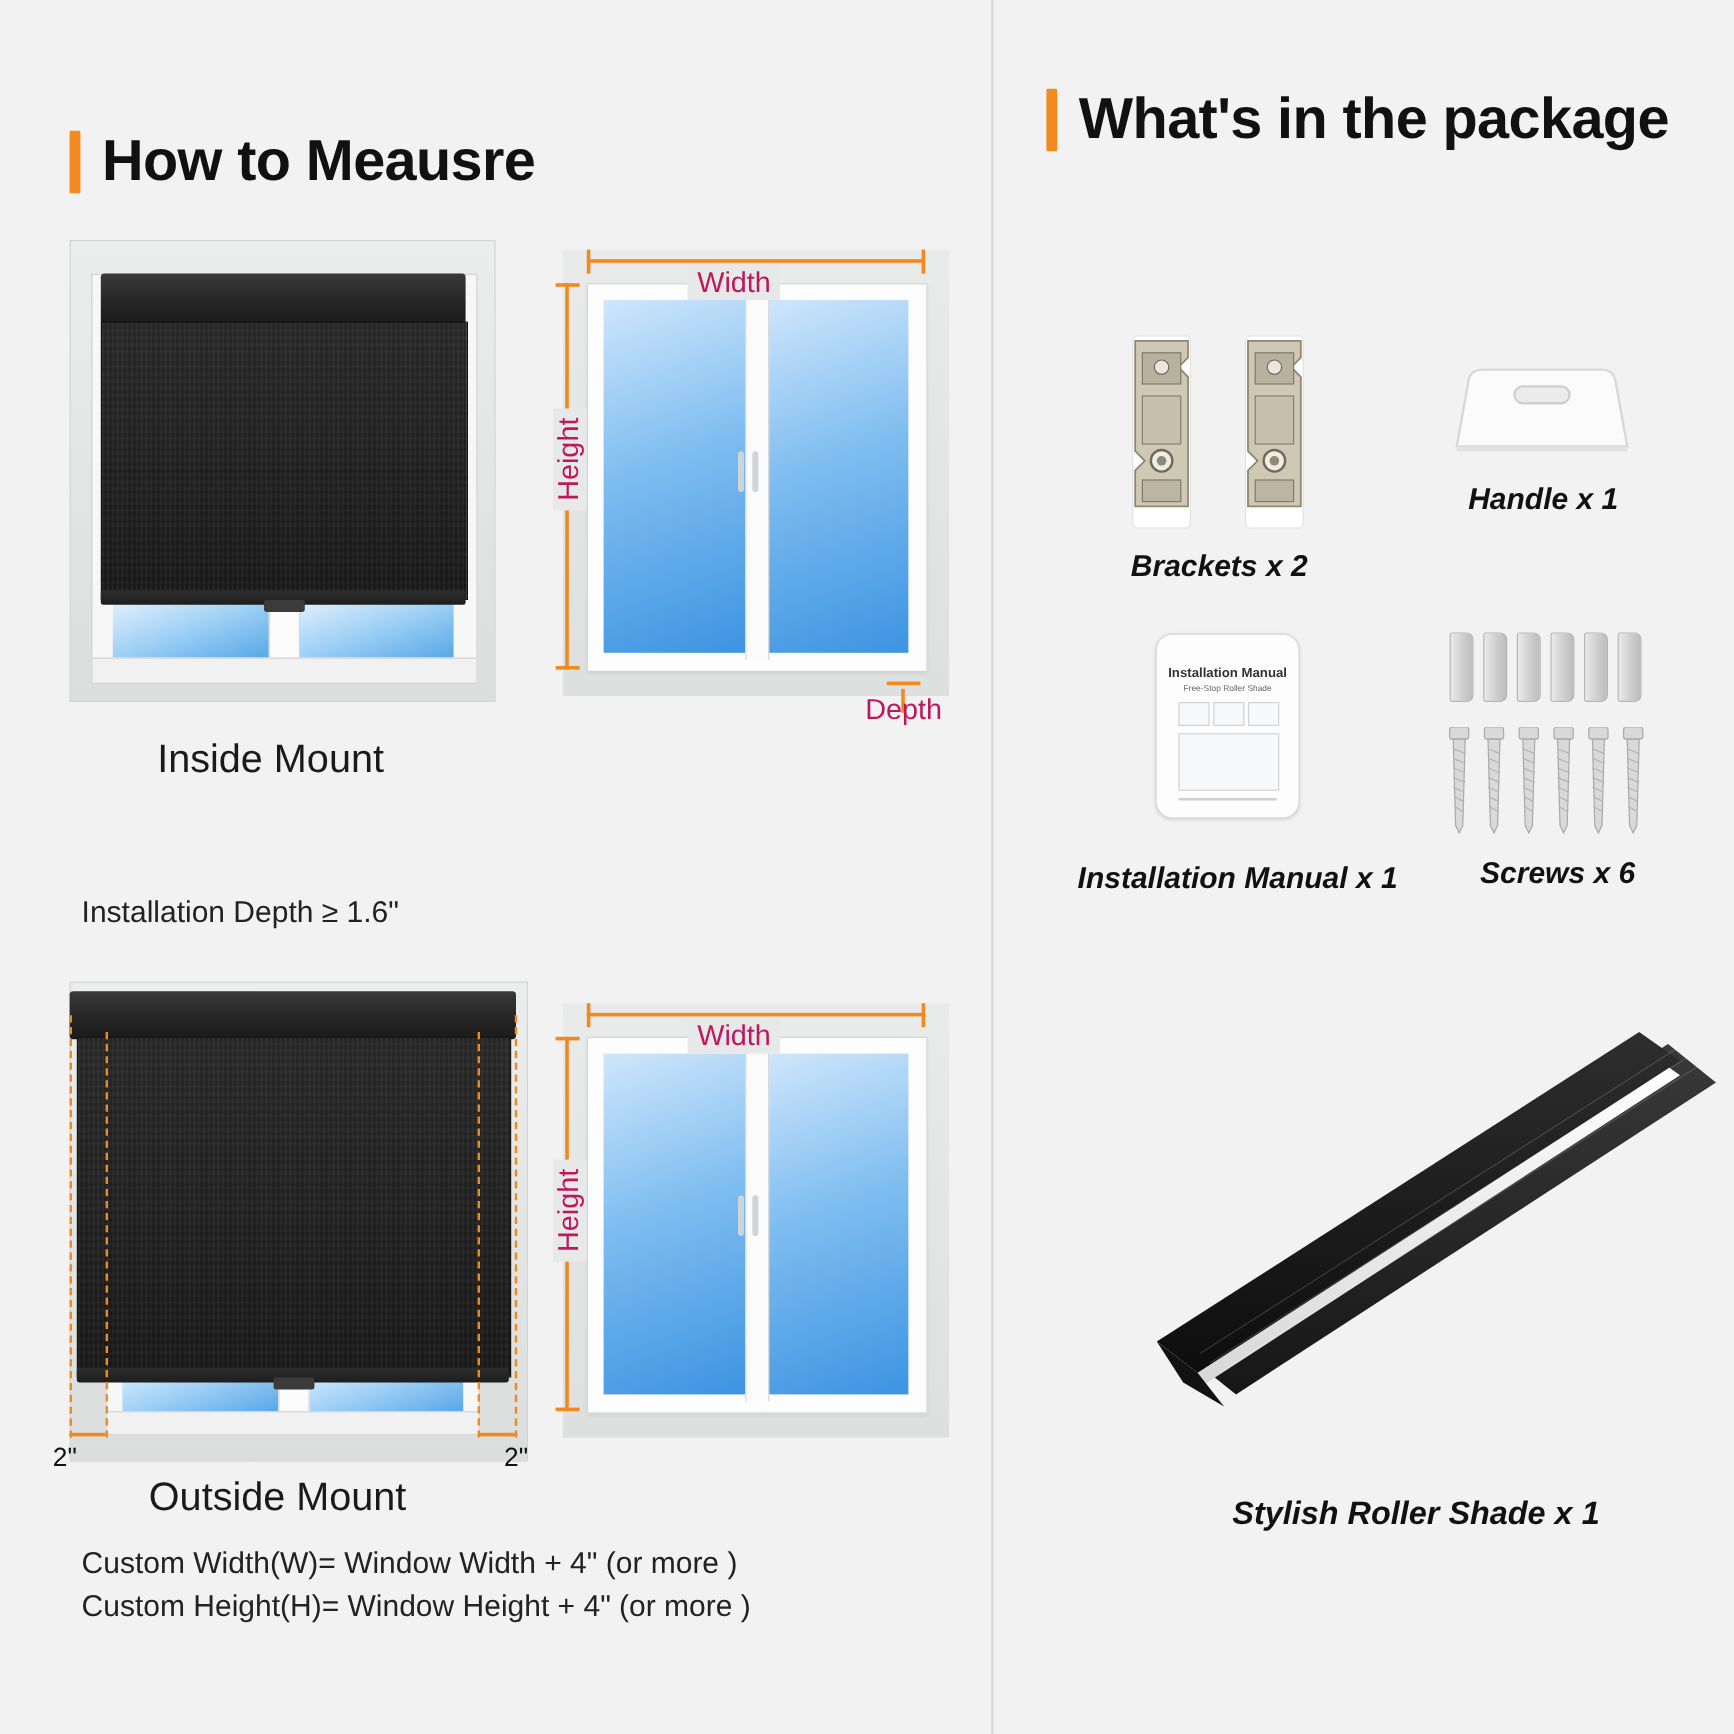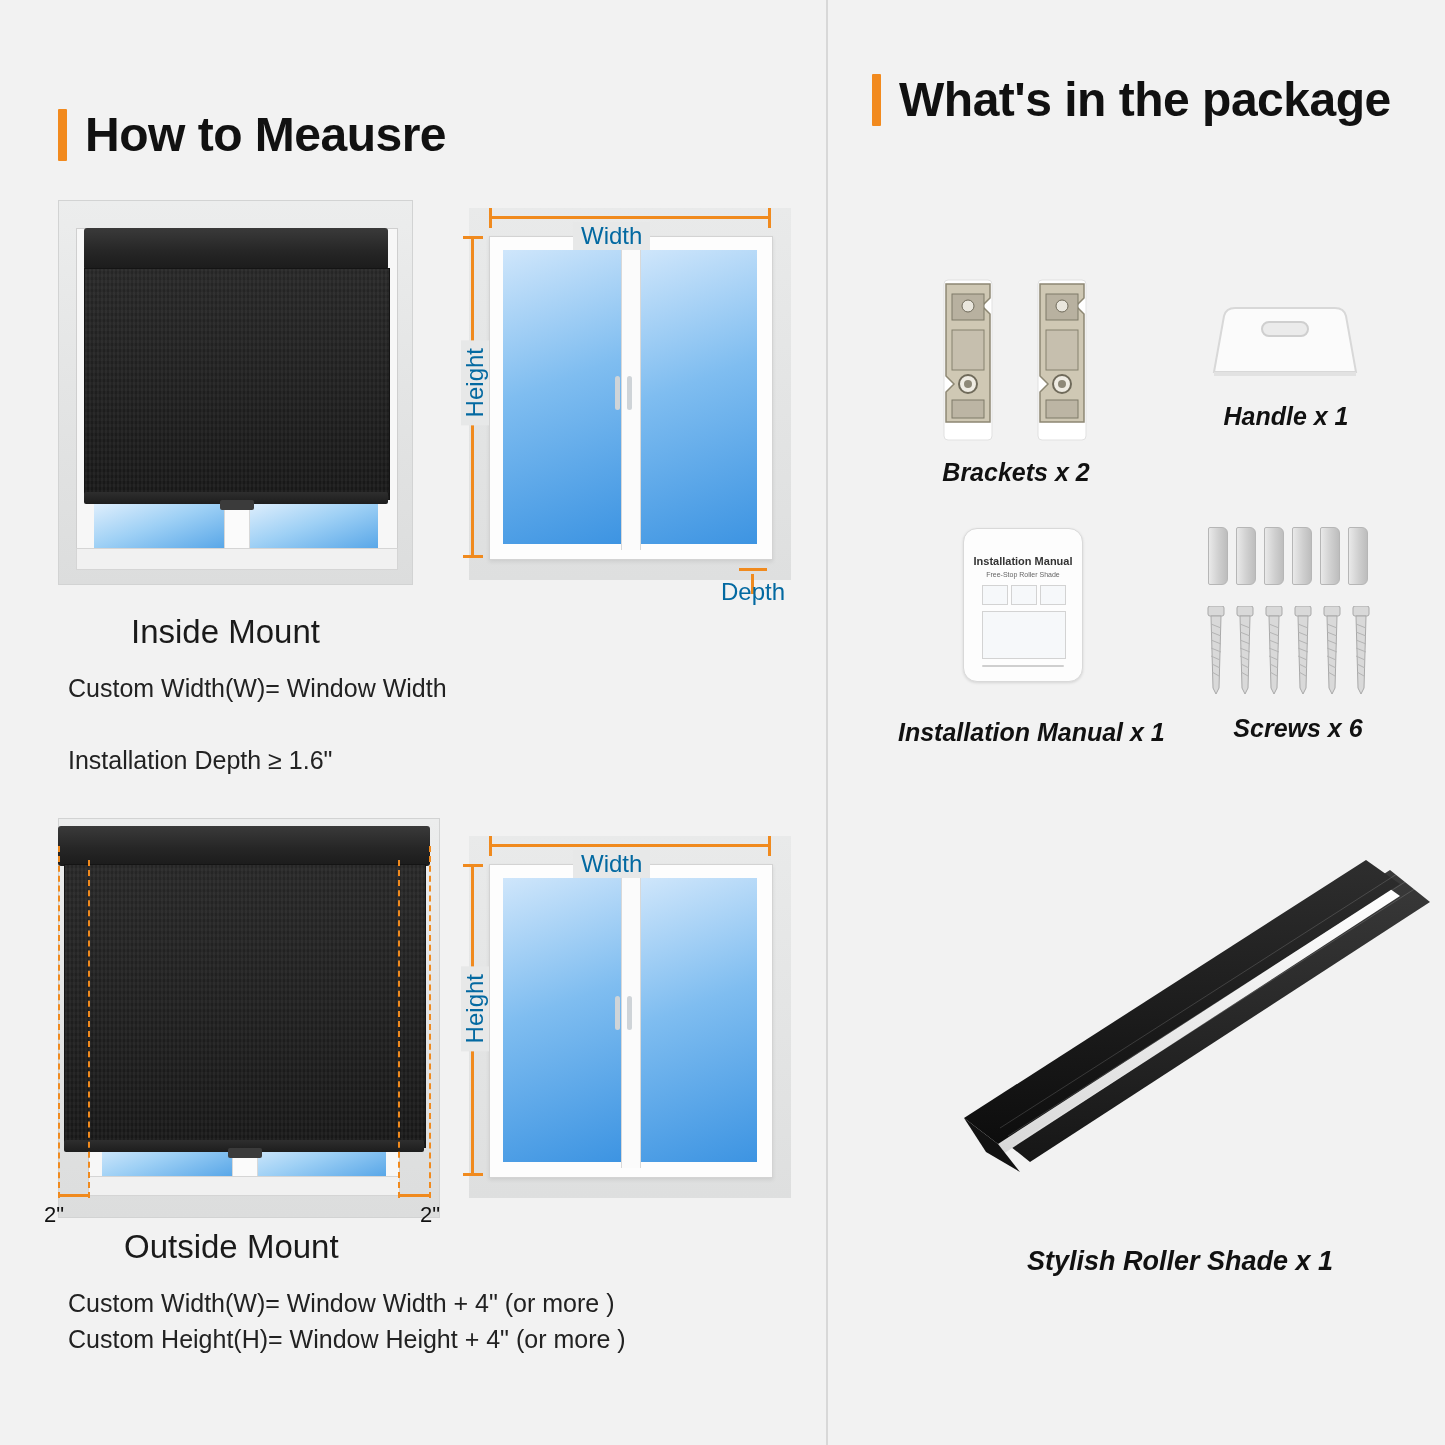--- a/index.html
+++ b/index.html
@@ -38,21 +38,21 @@
   .shadefab{position:absolute;background:
       repeating-linear-gradient(90deg, rgba(255,255,255,.035) 0 2px, rgba(0,0,0,0) 2px 4px),
       repeating-linear-gradient(0deg, rgba(255,255,255,.025) 0 3px, rgba(0,0,0,0) 3px 6px),
       linear-gradient(180deg,#262626 0%,#1f1f1f 50%,#171717 100%);
       border:1px solid #141414;}
   .bottombar{position:absolute;background:linear-gradient(180deg,#2e2e2e,#1d1d1d);border-radius:2px;}
   .pulltab{position:absolute;background:#3b3b3b;border-radius:2px;}
 
   
   .dimline{position:absolute;background:#f08a1e;}
-  .dimlabel{position:absolute;font-size:24px;color:#0369a1;background:transparent;}
+  .dimlabel{position:absolute;font-size:24px;color:#be185d;background:transparent;}
   .dimlabel.vert{writing-mode:vertical-rl;transform:rotate(180deg);}
   .dashv{position:absolute;border-left:2px dashed #f08a1e;}
   .tick{position:absolute;background:#f08a1e;}
   .small-dim{position:absolute;font-size:22px;color:#111;}
 
   
   .pkg-label{position:absolute;font-size:25px;font-weight:bold;font-style:italic;color:#111;white-space:nowrap;text-align:center;}
   .bracket{position:absolute;}
   .handle{position:absolute;}
   .manual{position:absolute;background:#fdfdfd;border:1px solid #d9d9d9;box-shadow:0 1px 3px rgba(0,0,0,.12);}
@@ -113,21 +113,20 @@
     <div class="tick" style="left:8px;top:355px;width:20px;height:3px;"></div>
     <div class="dimlabel vert" style="left:6px;top:140px;background:#e7e8e8;padding:8px 0;">Height</div>
 
     <div class="dimline" style="left:296px;top:374px;width:3px;height:20px;"></div>
     <div class="tick" style="left:284px;top:368px;width:28px;height:3px;"></div>
     <div class="dimlabel" style="left:266px;top:378px;">Depth</div>
   </div>
 
   <div class="mount-title" style="left:131px;top:613px;">Inside Mount</div>
 
-  <div class="spec" style="left:68px;top:670px;">Custom Width(W)= Window Width</div>
   <div class="spec" style="left:68px;top:742px;">Installation Depth ≥ 1.6"</div>
 
   <div class="shadebox" style="left:40px;top:818px;width:400px;height:400px;">
     <div class="wallplate" style="left:18px;top:0;right:0;bottom:0;"></div>
 
     <div class="frame-outer" style="left:48px;top:42px;width:310px;height:332px;"></div>
     <div class="glass sm" style="left:62px;top:318px;width:130px;height:40px;"></div>
     <div class="glass sm" style="left:216px;top:318px;width:130px;height:40px;"></div>
     <div class="mullion" style="left:192px;top:314px;width:24px;height:48px;"></div>
     <div style="position:absolute;left:48px;top:358px;width:310px;height:18px;background:#f1f1f1;border:1px solid #d5d5d5;"></div>

